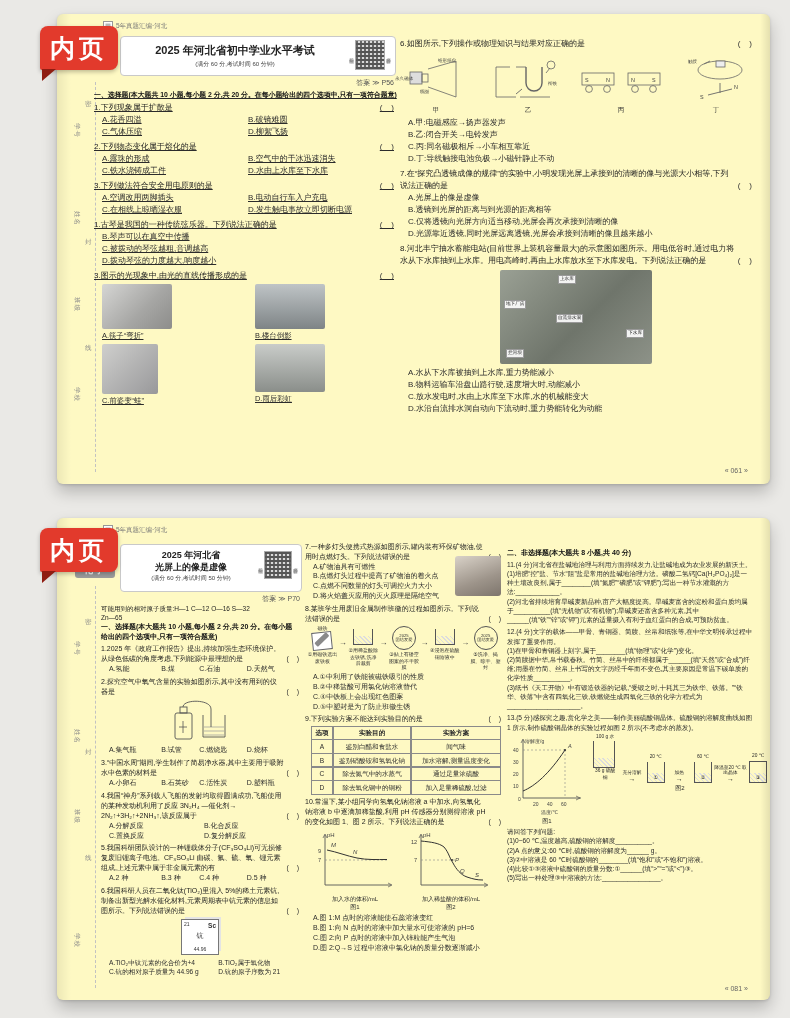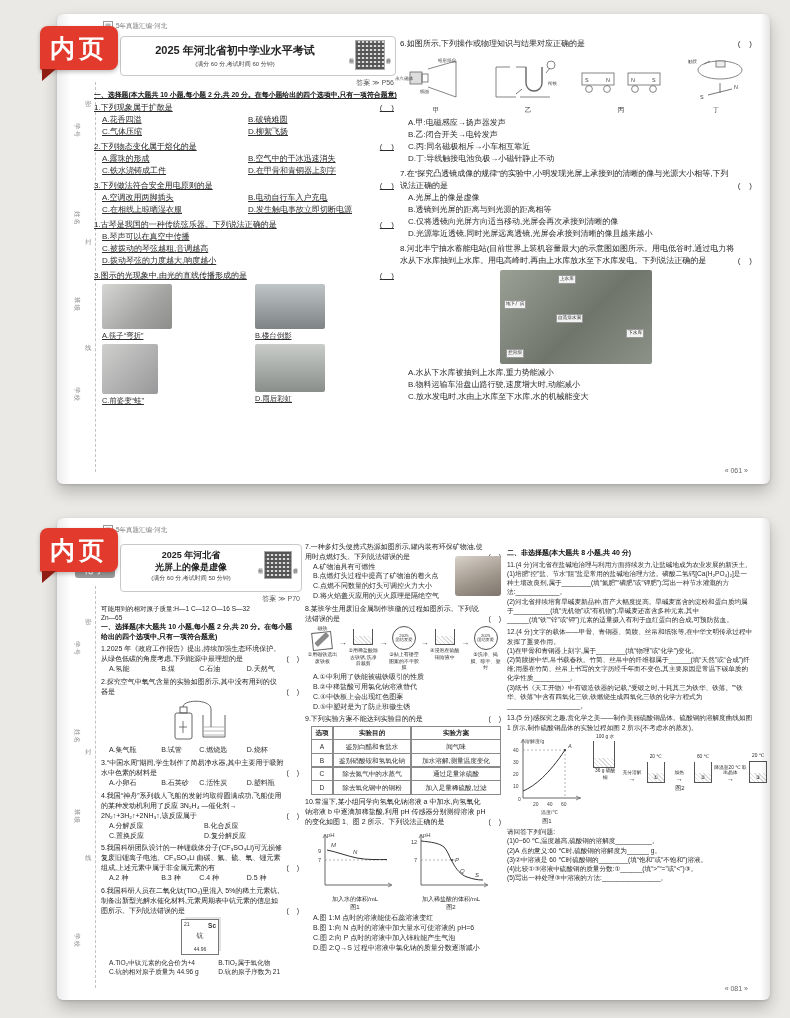--- a/index.html
+++ b/index.html
@@ -1,17 +1,17 @@
 <!DOCTYPE html>
 <html><head>
 <meta charset="utf-8">
 <style>
   html,body{margin:0;padding:0;}
   body{width:790px;height:1018px;background:#eae9e6;font-family:"Liberation Sans","DejaVu Sans",sans-serif;color:#2c2c2c;position:relative;overflow:hidden;}
-  .page{position:absolute;left:57px;width:713px;background:#ffffff;border-radius:6px;
+  .page{position:absolute;left:57px;width:713px;background:#fef9c3;border-radius:6px;
         box-shadow:0 8px 16px rgba(0,0,0,.22),0 1px 3px rgba(0,0,0,.15);}
   .page::before{content:"";position:absolute;left:0;top:0;bottom:0;width:14px;border-radius:6px 0 0 6px;
         background:linear-gradient(90deg,rgba(0,0,0,.07),rgba(0,0,0,0));pointer-events:none;}
   .page::after{content:"";position:absolute;right:0;top:0;bottom:0;width:10px;border-radius:0 6px 6px 0;
         background:linear-gradient(270deg,rgba(0,0,0,.10),rgba(0,0,0,0));pointer-events:none;}
   #page1{top:14px;height:470px;}
   #page2{top:518px;height:482px;}
   .tab{position:absolute;left:40px;width:78px;height:44px;background:#e23a2c;color:#fff;z-index:5;
        border-radius:8px 8px 8px 2px;display:flex;align-items:center;justify-content:center;
        font-size:25px;font-weight:bold;letter-spacing:4px;box-shadow:0 2px 4px rgba(0,0,0,.25);}
@@ -180,21 +180,21 @@
       <div class="stem">
           <span class="t">2.下列物态变化属于熔化的是</span>
           <span class="br">(    )</span>
         </div>
       <div class="orow o2">
           <span class="">A.露珠的形成</span>
           <span class="">B.空气中的干冰迅速消失</span>
         </div>
       <div class="orow o2">
           <span class="">C.铁水浇铸成工件</span>
-          <span class="">D.在甲骨和青铜器上刻字</span>
+          <span class="">D.水由上水库至下水库</span>
         </div>
     </div>
     <div class="q">
       <div class="stem">
           <span class="t">3.下列做法符合安全用电原则的是</span>
           <span class="br">(    )</span>
         </div>
       <div class="orow o2">
           <span class="">A.空调改用两脚插头</span>
           <span class="">B.电动自行车入户充电</span>
@@ -328,20 +328,21 @@
         <span class="chip" style="left:58px;top:5px">上水库</span>
         <span class="chip" style="left:4px;top:30px">地下厂房</span>
         <span class="chip" style="left:56px;top:44px">自流排水洞</span>
         <span class="chip" style="right:8px;bottom:26px">下水库</span>
         <span class="chip" style="left:6px;bottom:6px">拦河坝</span>
       </div>
       <div class="opts">
           <span class="olin">A.水从下水库被抽到上水库,重力势能减小</span>
           <span class="olin">B.物料运输车沿盘山路行驶,速度增大时,动能减小</span>
           <span class="olin">C.放水发电时,水由上水库至下水库,水的机械能变大</span>
+          <span class="olin">D.水沿自流排水洞自动向下流动时,重力势能转化为动能</span>
         </div>
     </div>
   </div>
 
   <div class="pageno">« 061 »</div>
 </section>
 <div class="tab" id="tab1">
     <span>内页</span>
   </div>
 

